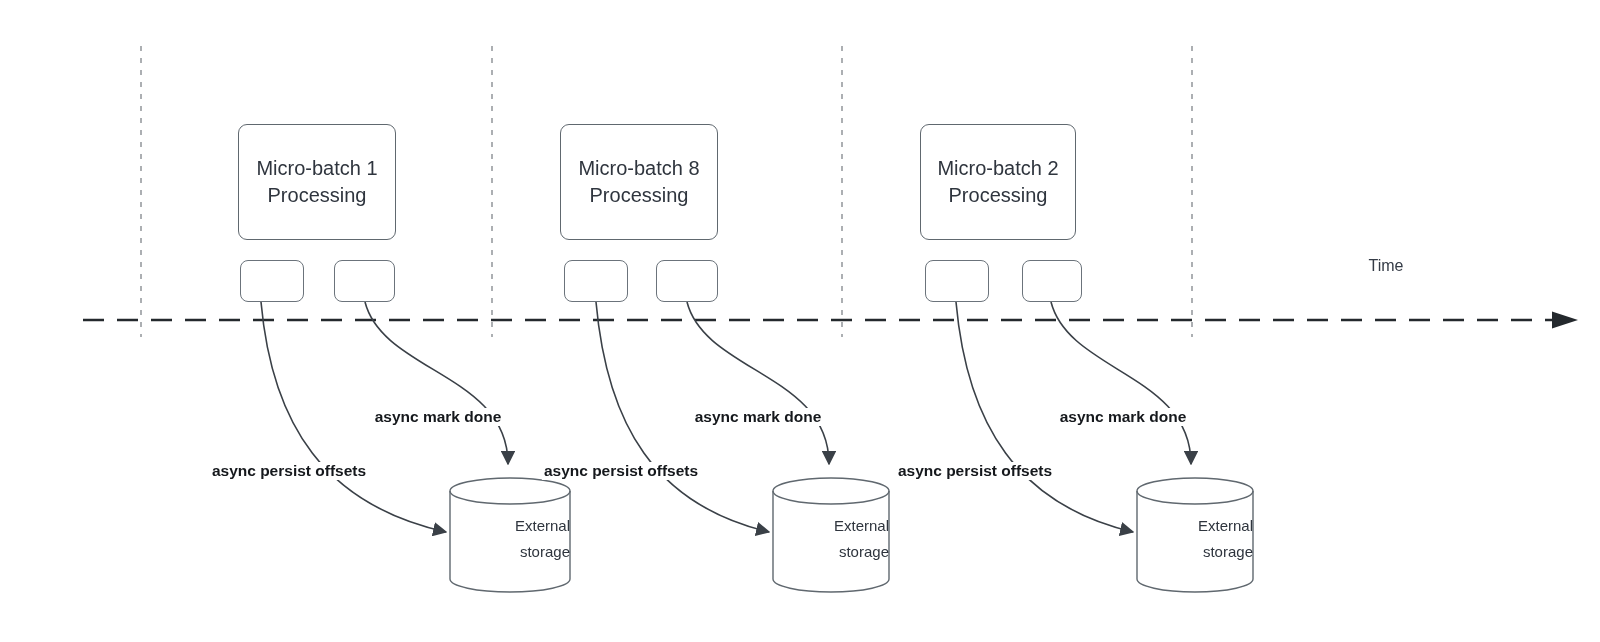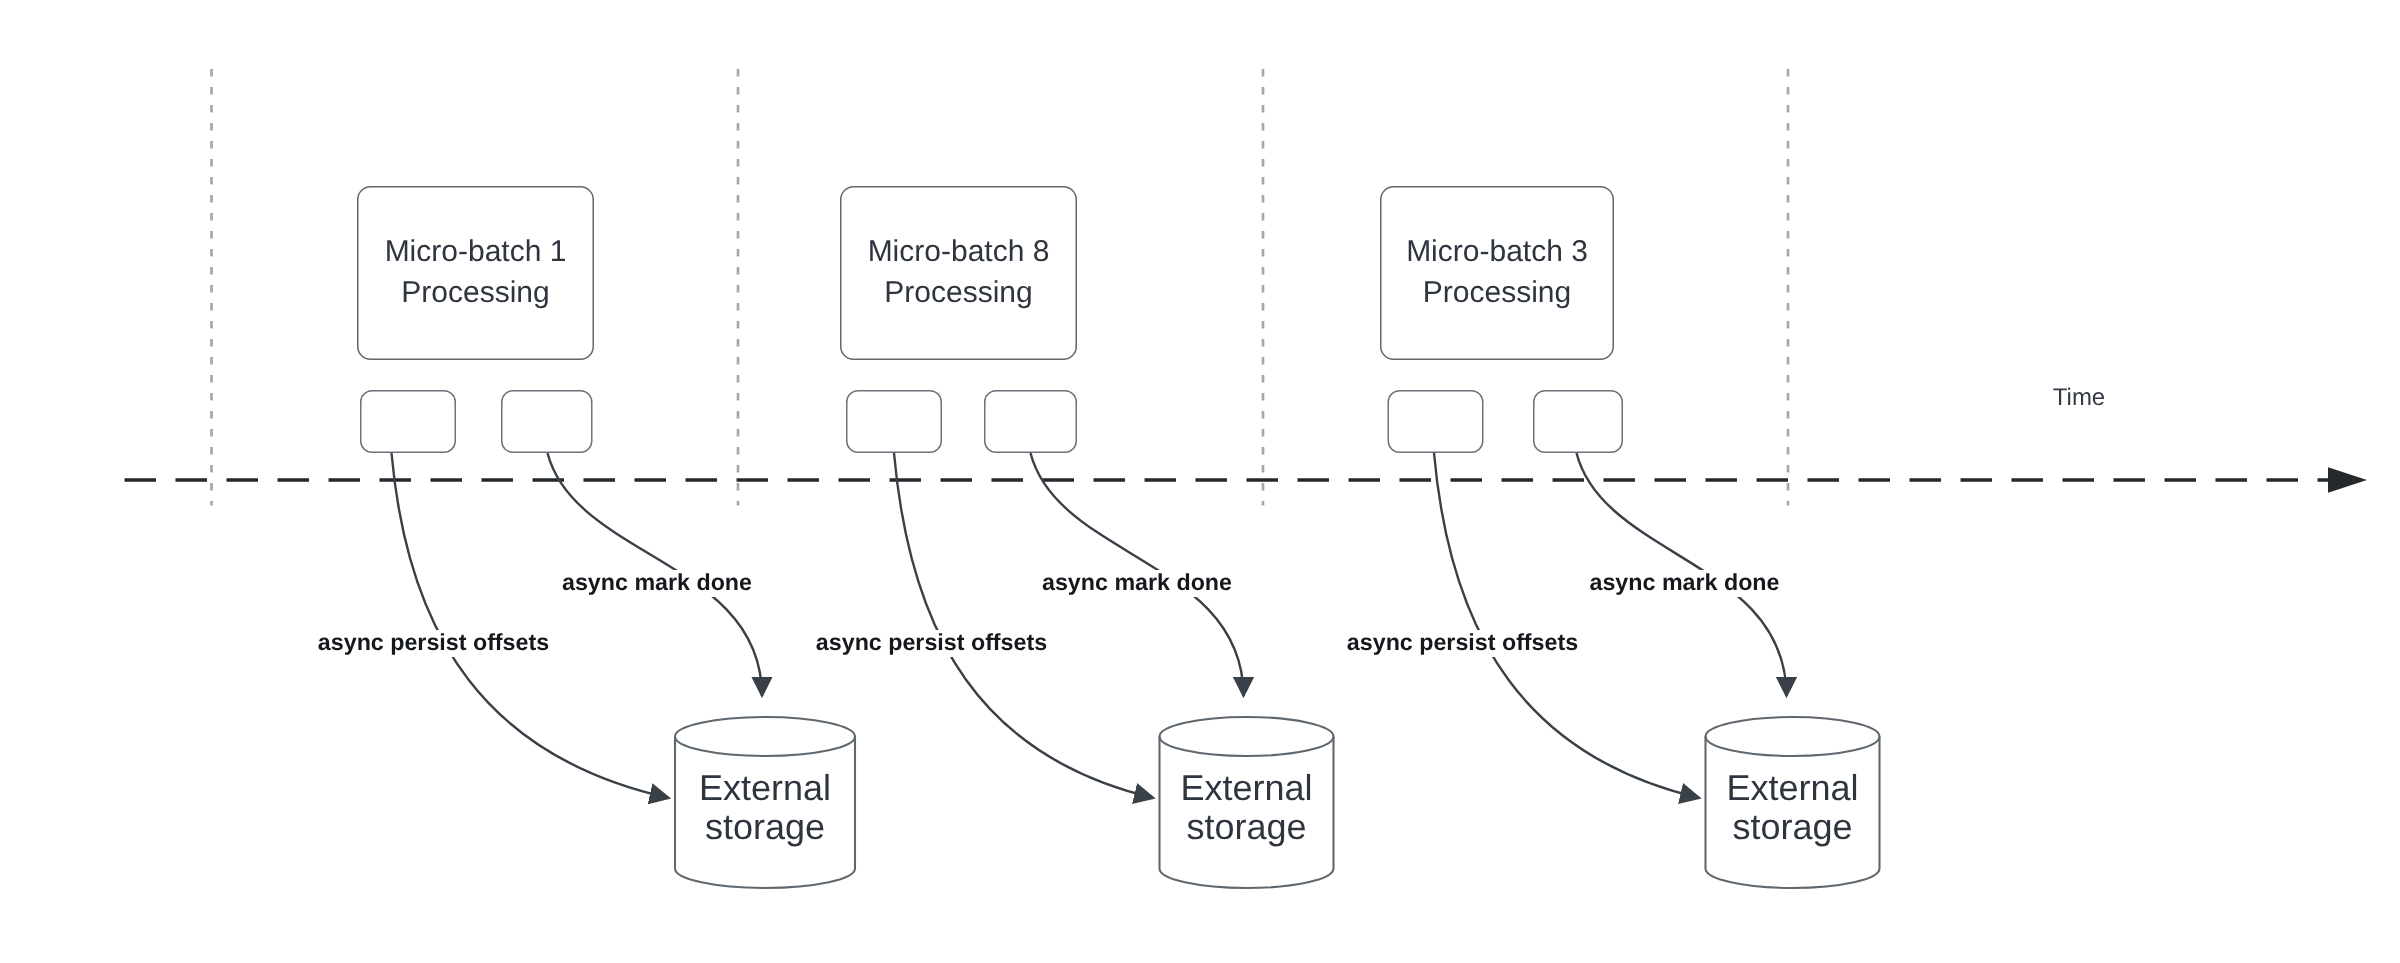--- a/index.html
+++ b/index.html
@@ -17,27 +17,27 @@
   #mb3{left:920px;width:154px}
 
   .small-box{position:absolute;top:260px;height:40px;width:62px;
              border:1.4px solid #6b737b;border-radius:8px;background:#ffffff;}
   #sb1a{left:240px} #sb1b{left:334px;width:59px}
   #sb2a{left:564px} #sb2b{left:656px;width:60px}
   #sb3a{left:925px} #sb3b{left:1022px;width:58px}
 
   .arrow-label{position:absolute;transform:translateX(-50%);font-weight:bold;
                font-size:15.5px;color:#15181c;background:#ffffff;padding:0 2px;
-               white-space:nowrap;}
-  .persist{top:420px} .done{top:380px}
+               white-space:nowrap;margin-top:28px;}
+  .persist{top:434px} .done{top:380px}
   #pl1{left:289px} #pl2{left:621px} #pl3{left:975px}
   #dl1{left:438px} #dl2{left:758px} #dl3{left:1123px}
 
   .storage-label{position:absolute;top:513px;display:flex;flex-direction:column;
-                 align-items:center;font-size:24px;line-height:26px;color:#2f353e;
+                 align-items:flex-end;font-size:15px;line-height:26px;color:#2f353e;
                  text-align:center;}
   #st1{left:450px;width:120px}
   #st2{left:773px;width:116px}
   #st3{left:1137px;width:116px}
 
   .time-label{position:absolute;left:1340px;top:257px;width:92px;text-align:center;
               font-size:16px;color:#343b46;}
 </style>
 </head>
 <body>
@@ -102,21 +102,21 @@
   <div class="small-box" id="sb2a"></div>
   <div class="small-box" id="sb2b"></div>
   <div class="arrow-label persist" id="pl2">async persist offsets</div>
   <div class="arrow-label done" id="dl2">async mark done</div>
   <div class="storage-label" id="st2">
     <span>External</span>
     <span>storage</span>
   </div>
 
   <div class="main-box" id="mb3">
-    <span>Micro-batch 3</span>
+    <span>Micro-batch 2</span>
     <span>Processing</span>
   </div>
   <div class="small-box" id="sb3a"></div>
   <div class="small-box" id="sb3b"></div>
   <div class="arrow-label persist" id="pl3">async persist offsets</div>
   <div class="arrow-label done" id="dl3">async mark done</div>
   <div class="storage-label" id="st3">
     <span>External</span>
     <span>storage</span>
   </div>

